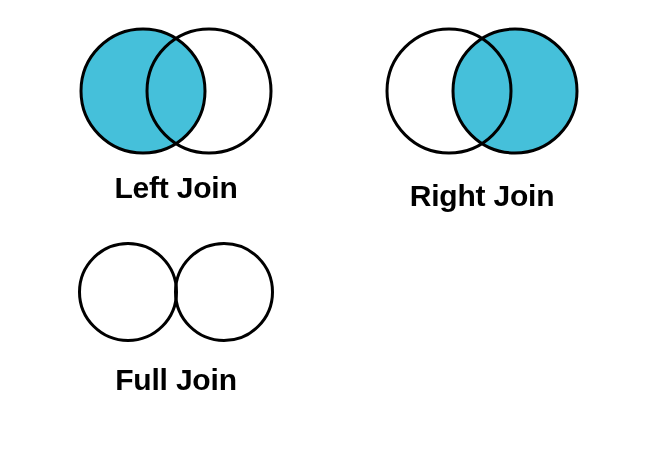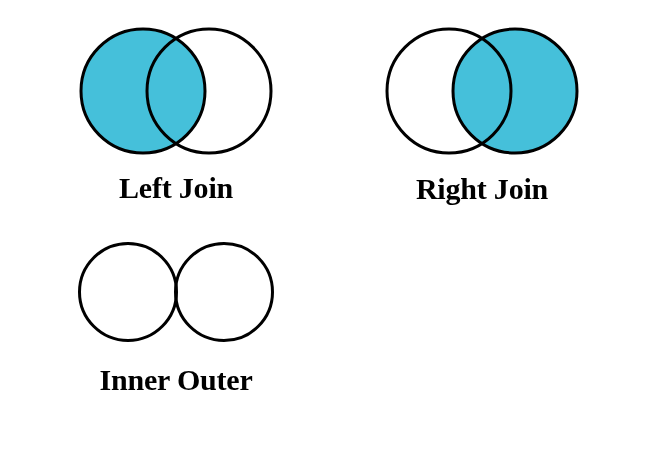--- a/index.html
+++ b/index.html
@@ -33,31 +33,31 @@
 
   .venn-wrap {
     position: relative;
     line-height: 0;
   }
   .venn-wrap svg {
     display: block;
     overflow: visible;
   }
   .venn-label {
-    font-family: Liberation Serif, serif;
+    font-family: Liberation Sans, sans-serif;
     font-weight: bold;
     font-size: 30px;
     line-height: 1.17;
     color: #000000;
     text-align: left;
     letter-spacing: -0.2px;
     white-space: pre-line;
   }
   .label-top-left    { margin-top: 12px; }
-  .label-top-right   { margin-top: 13px; }
+  .label-top-right   { margin-top: 20px; }
   .label-bottom-left { margin-top: 18px; }
   .label-bottom-right{ margin-top: 18px; width: 200px; }
 </style>
 </head>
 <body>
 
 <div class="board">
 
   <div class="cell cell-top-left">
     <div class="venn-wrap">
@@ -113,17 +113,17 @@
         </defs>
         <circle cx="50" cy="52" r="48.5" fill="#ffffff" stroke="none"></circle>
         <circle cx="146" cy="52" r="48.5" fill="#ffffff" stroke="none"></circle>
         <g clip-path="url(#clip-ij-left)">
           <circle cx="146" cy="52" r="48.5" fill="#45c0da" stroke="none"></circle>
         </g>
         <circle cx="50" cy="52" r="48.5" fill="none" stroke="#000000" stroke-width="3"></circle>
         <circle cx="146" cy="52" r="48.5" fill="none" stroke="#000000" stroke-width="3"></circle>
       </svg>
     </div>
-    <div class="venn-label label-bottom-left">Inner Outer</div>
+    <div class="venn-label label-bottom-left">Full Join</div>
   </div>
 
 
 </div>
 
 </body></html>

